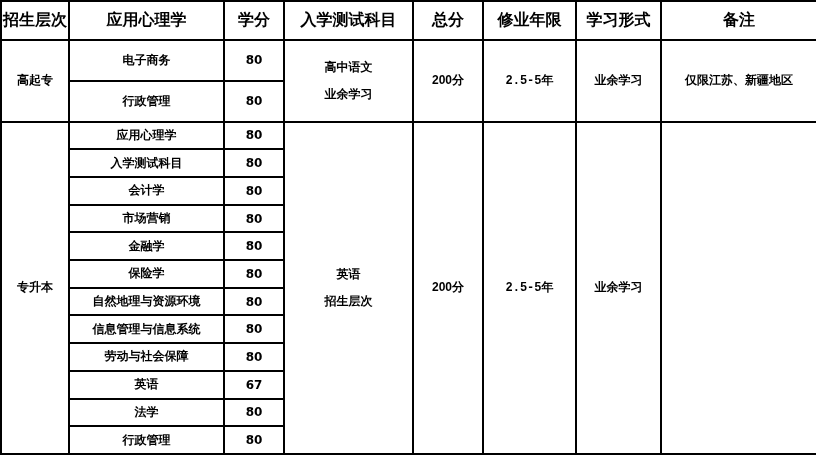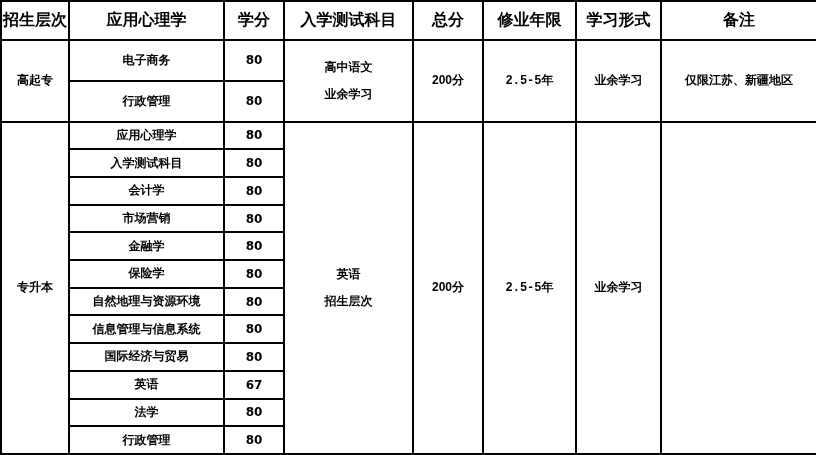--- a/index.html
+++ b/index.html
@@ -125,21 +125,21 @@
       </tr>
       <tr>
         <td class="major-cell">自然地理与资源环境</td>
         <td class="credits-cell">80</td>
       </tr>
       <tr>
         <td class="major-cell">信息管理与信息系统</td>
         <td class="credits-cell">80</td>
       </tr>
       <tr>
-        <td class="major-cell">国际经济与贸易</td>
+        <td class="major-cell">劳动与社会保障</td>
         <td class="credits-cell">80</td>
       </tr>
       <tr>
         <td class="major-cell">英语</td>
         <td class="credits-cell">67</td>
       </tr>
       <tr>
         <td class="major-cell">法学</td>
         <td class="credits-cell">80</td>
       </tr>

